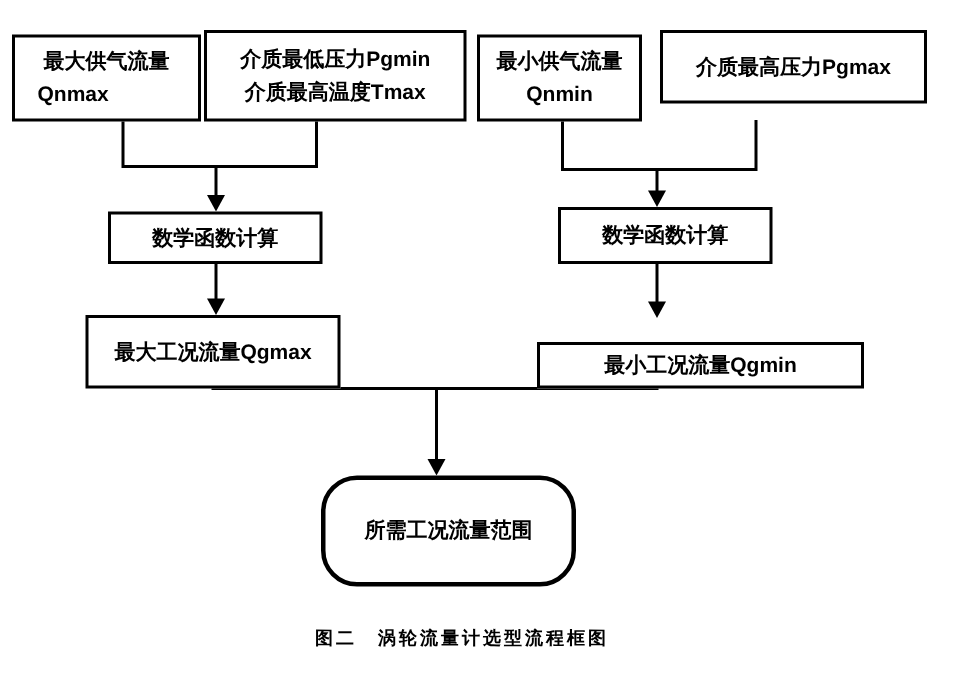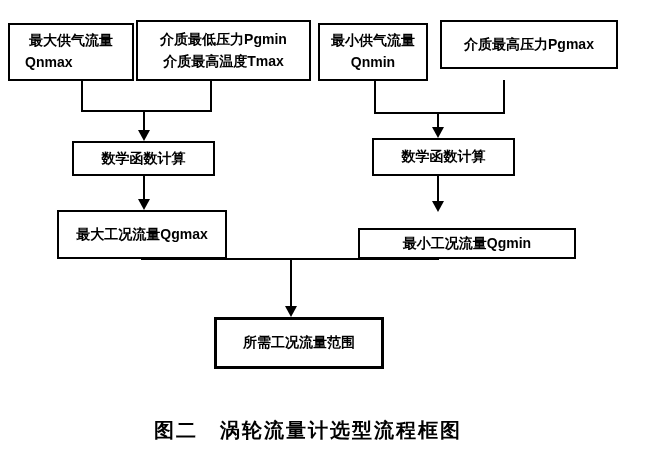--- a/index.html
+++ b/index.html
@@ -38,29 +38,29 @@
   .node .line.offset-left { align-self: flex-start; padding-left: 15px; }
 
   #n-qnmax      { left:   8px; top:  23px; width: 126px; height: 58px; }
   #n-pgmin-tmax { left: 136px; top:  20px; width: 175px; height: 61px; }
   #n-qnmin      { left: 318px; top:  23px; width: 110px; height: 58px; }
   #n-pgmax-tmin { left: 440px; top:  20px; width: 178px; height: 49px; }
   #n-math-left  { left:  72px; top: 141px; width: 143px; height: 35px; }
   #n-math-right { left: 372px; top: 138px; width: 143px; height: 38px; }
   #n-qgmax      { left:  57px; top: 210px; width: 170px; height: 49px; }
   #n-qgmin      { left: 358px; top: 212px; width: 218px; height: 31px; margin-top: 16px; }
-  #n-range      { left: 214px; top: 317px; width: 170px; height: 52px; border-width: 3px; }
+  #n-range      { left: 214px; top: 317px; width: 170px; height: 74px; border-width: 3px; border-radius: 24px; }
 
   #caption {
     position: absolute;
     left: 0; top: 417px;
     width: 616px;
     text-align: center;
     font-weight: bold;
-    font-size: 20px;
+    font-size: 12px;
     letter-spacing: 2px;
     z-index: 1;
   }
 </style>
 </head>
 <body>
 
 <div id="stage">
 
   <svg id="connectors" viewBox="0 0 645 460" xmlns="http://www.w3.org/2000/svg">

